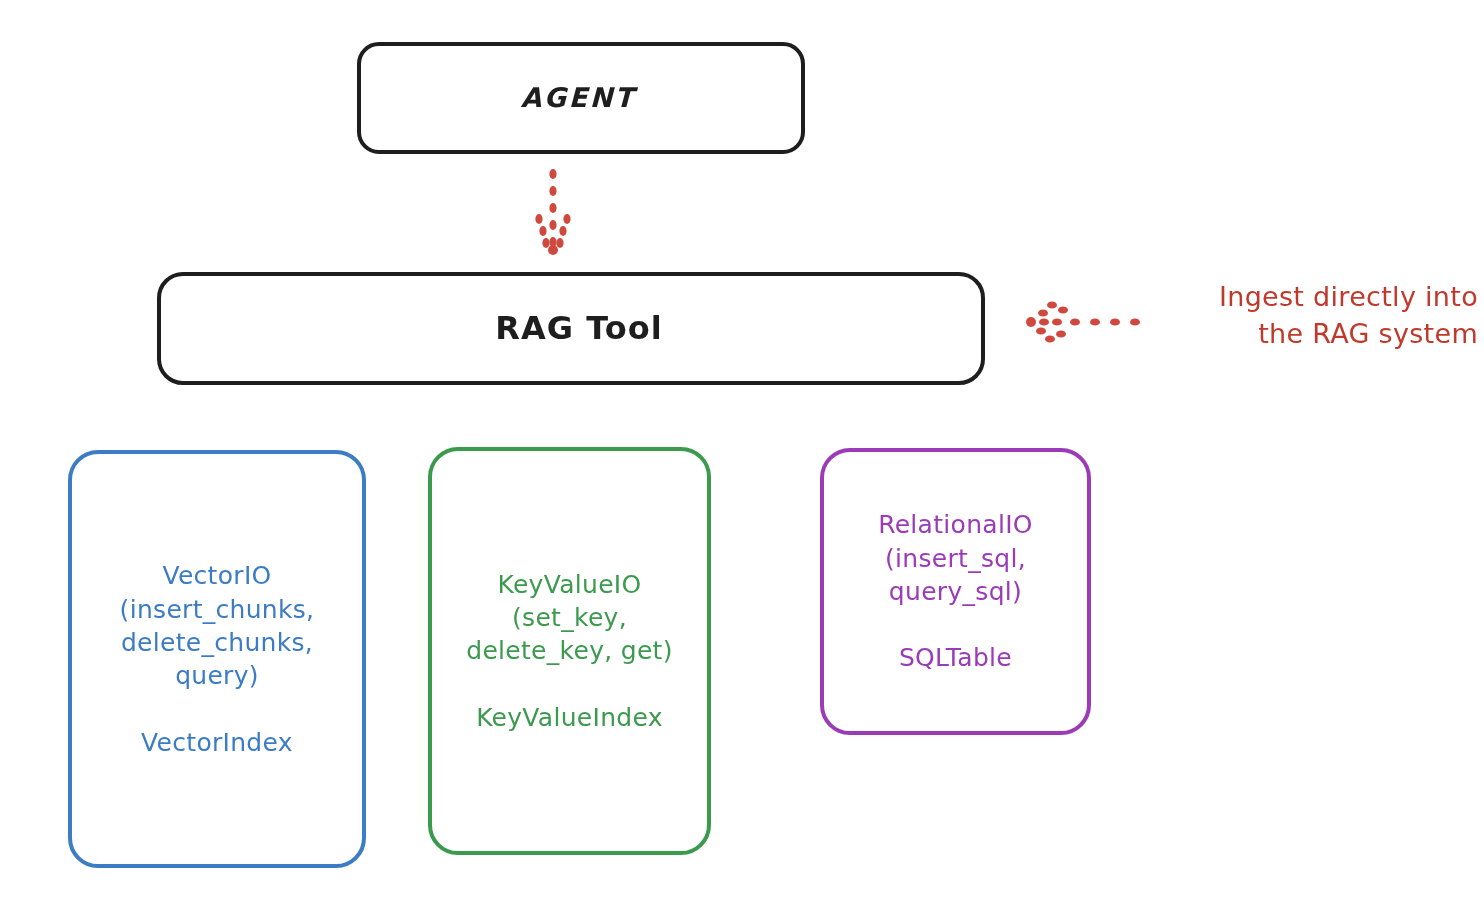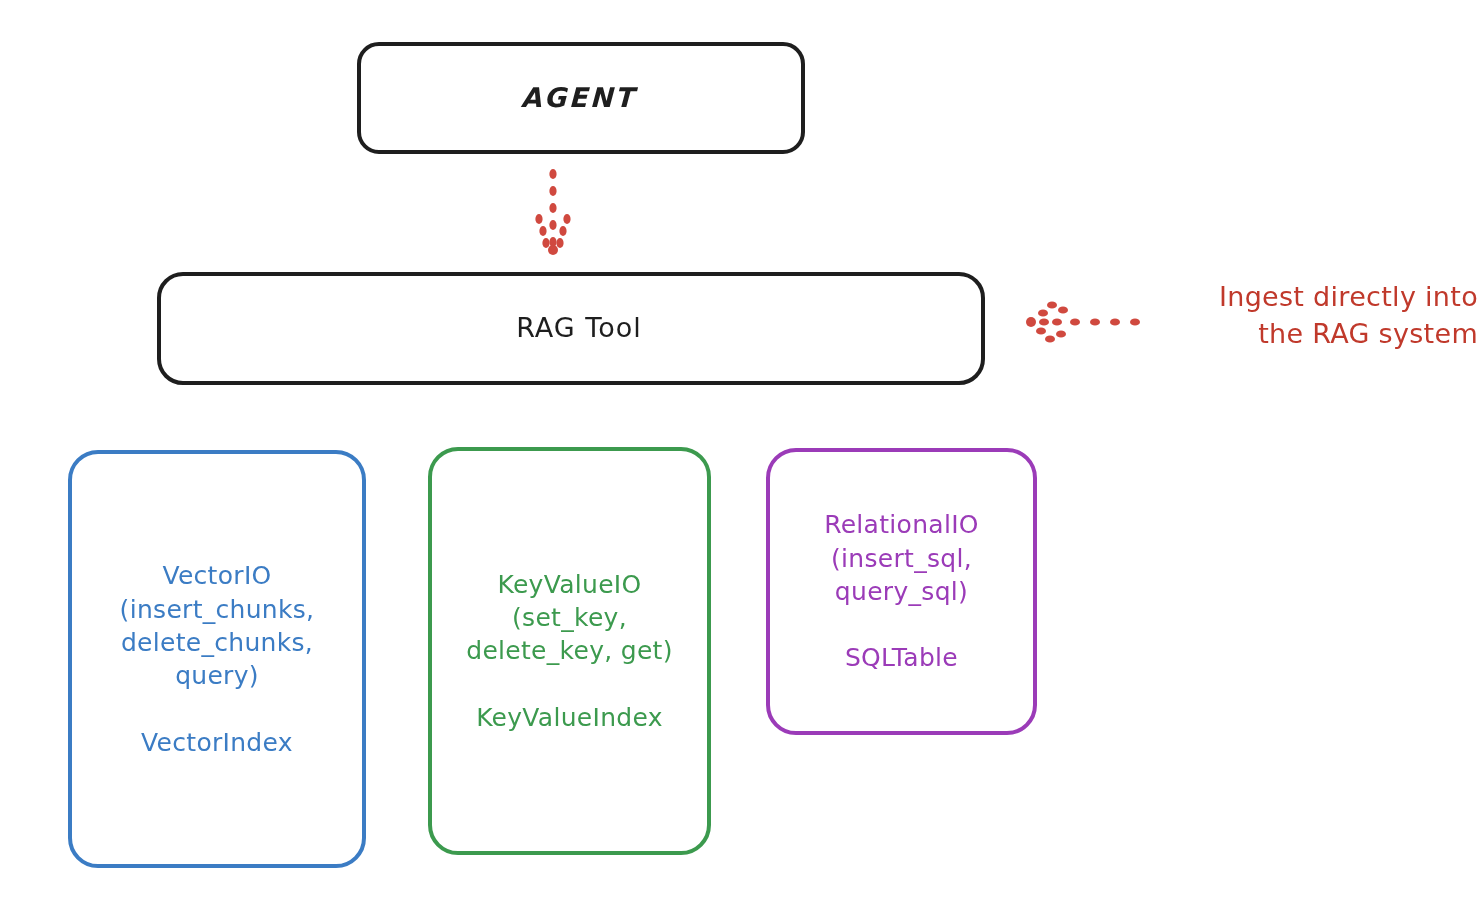--- a/index.html
+++ b/index.html
@@ -55,22 +55,22 @@
   #ragtool-node {
     left: 157px;
     top: 272px;
     width: 828px;
     height: 113px;
     border: 4px solid #1e1e1e;
     border-radius: 26px;
   }
   #ragtool-node .node-label {
     font-family: "DejaVu Sans", sans-serif;
-    font-size: 27px;
-    font-weight: 400;
+    font-size: 32px;
+    font-weight: 700;
     color: #1e1e1e;
     letter-spacing: 1px;
     margin-left: 16px;
   }
 
   
   .store-node {
     border-width: 4px;
     border-style: solid;
     border-radius: 30px;
@@ -94,21 +94,21 @@
   #keyvalue-node {
     left: 428px;
     top: 447px;
     width: 283px;
     height: 408px;
     border-color: #3c9a4e;
   }
   #keyvalue-node .node-label { color: #3c9a4e; }
 
   #relational-node {
-    left: 766px;
+    left: 820px;
     top: 448px;
     width: 271px;
     height: 287px;
     border-color: #9b3bb8;
   }
   #relational-node .node-label { color: #9b3bb8; }
 
   
   .arrow-layer {
     position: absolute;

